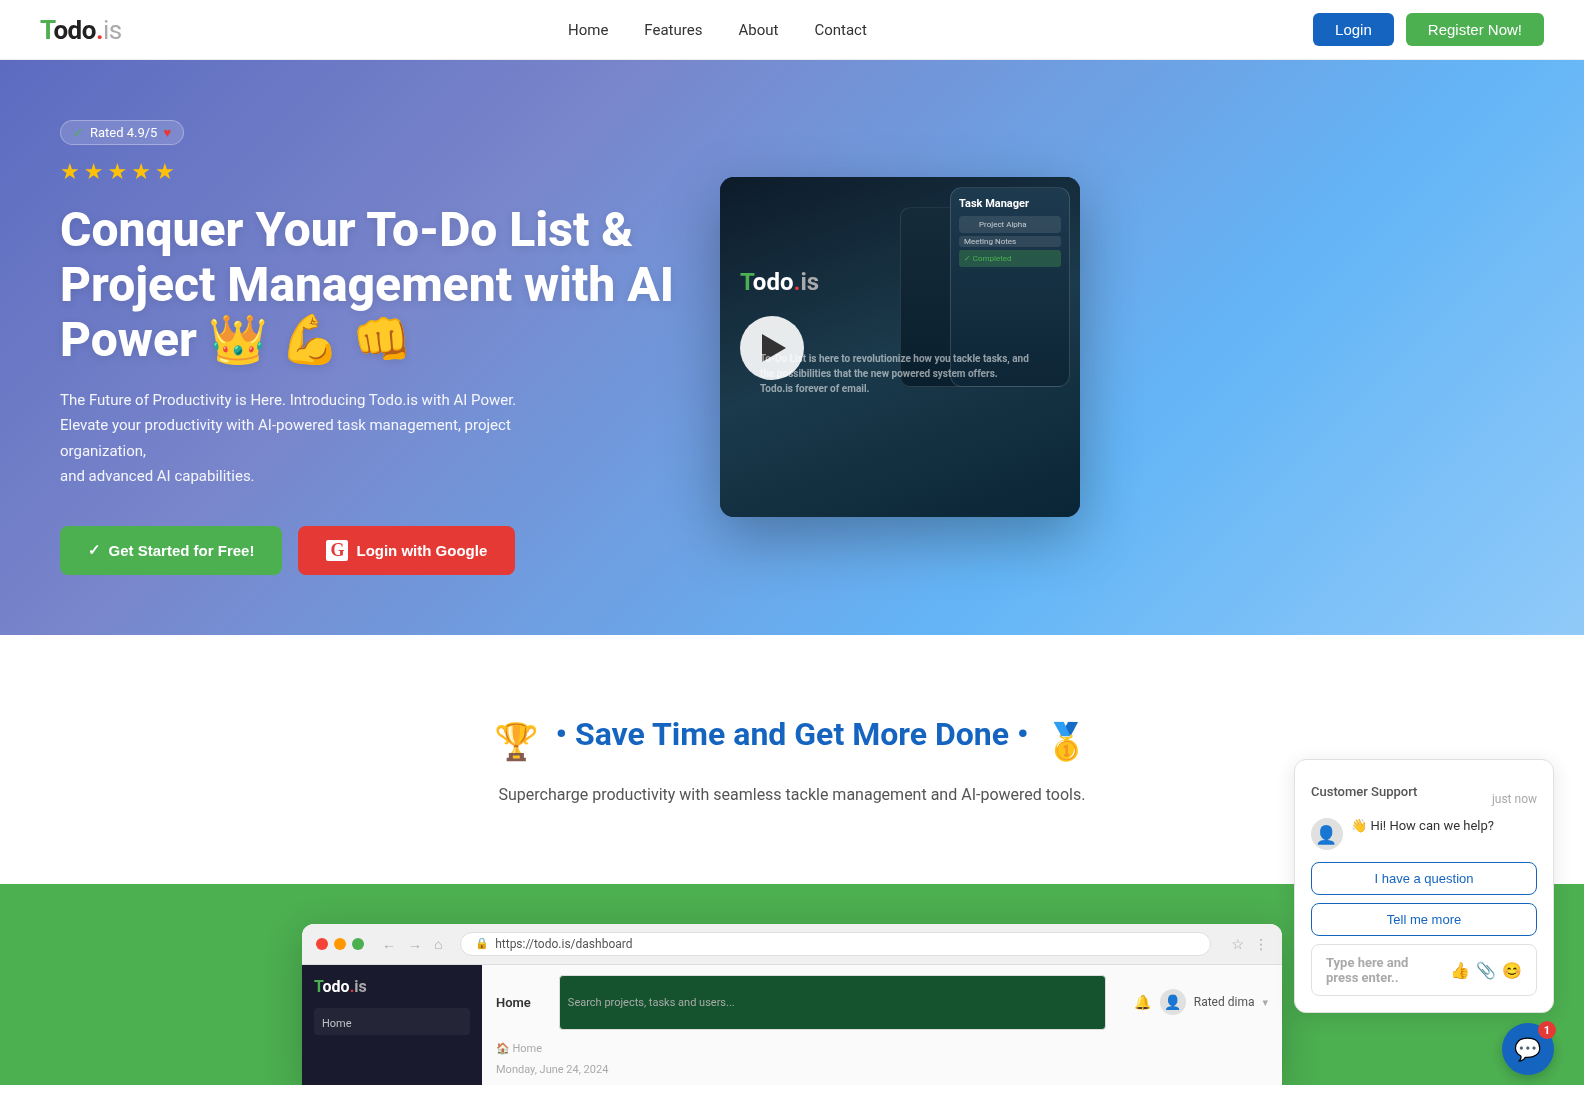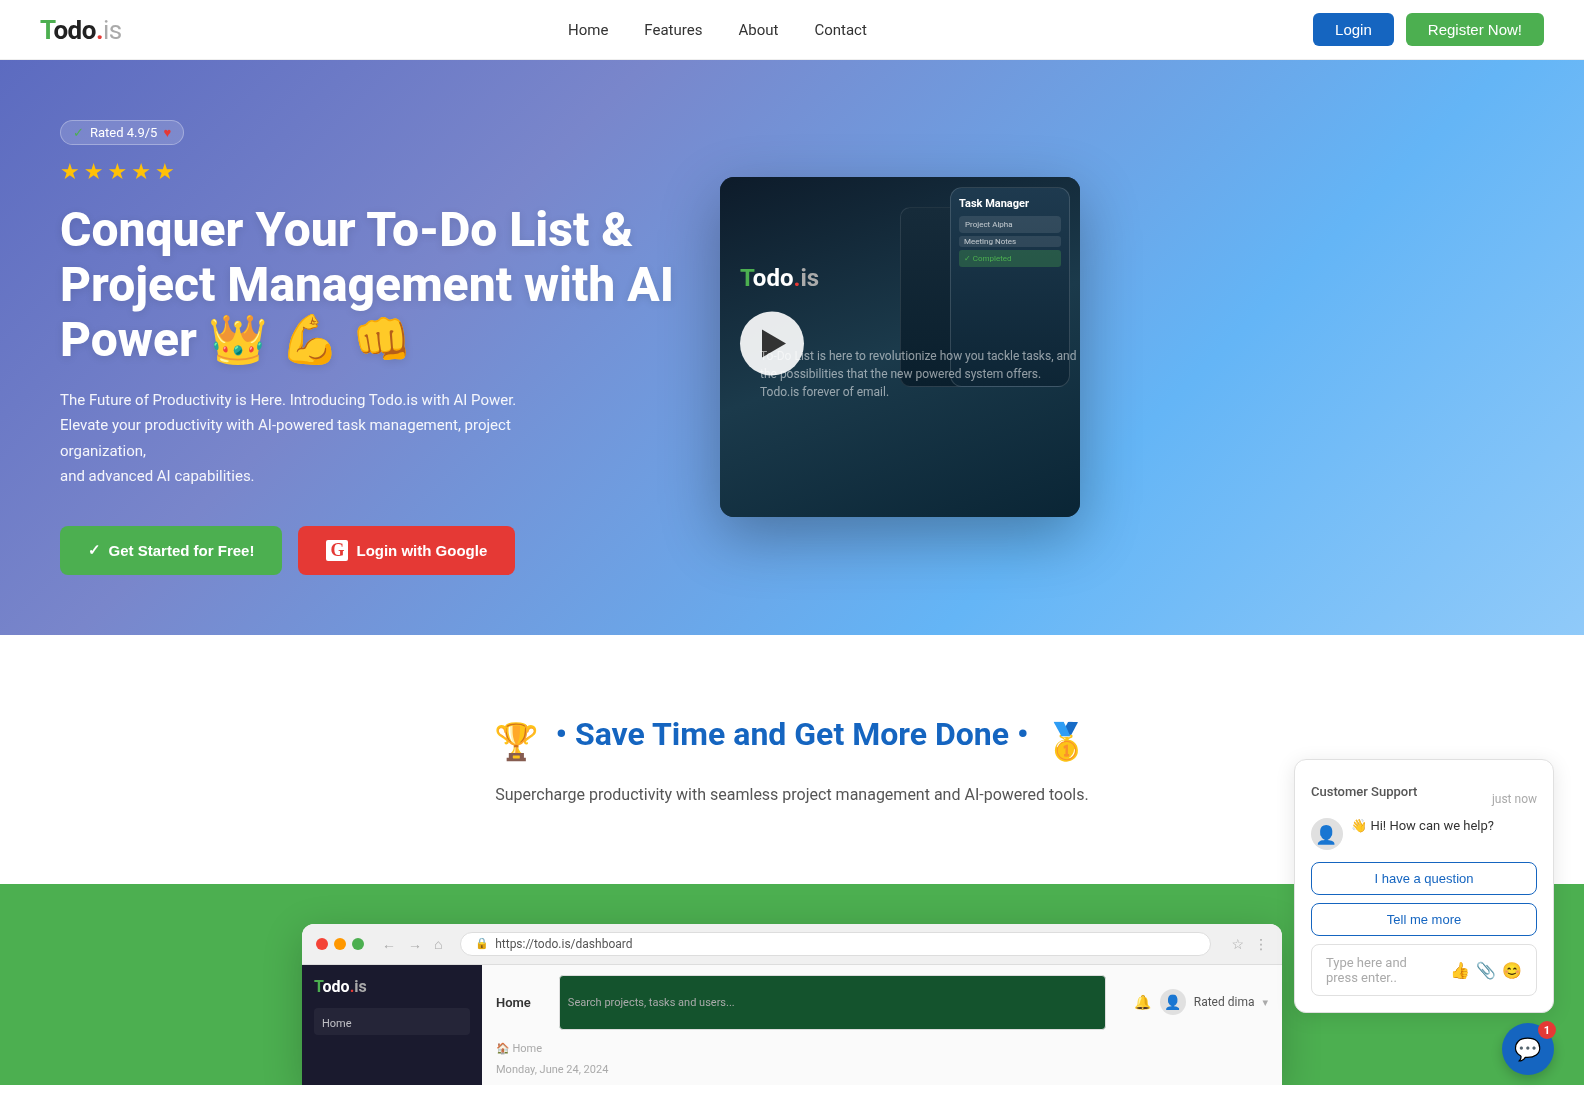--- a/index.html
+++ b/index.html
@@ -399,20 +399,21 @@
     }
     .chat-input-area {
       background: #fff;
       border: 1px solid #e0e0e0;
       border-radius: 8px;
       padding: 10px 14px;
       display: flex;
       align-items: center;
       gap: 18px;
       margin-top: 8px;
+      font-weight: bold;
     }
     .chat-input-text {
       flex: 1;
       font-size: 13px;
       color: #aaa;
     }
     .chat-input-icons {
       display: flex;
       gap: 6px;
       align-items: center;
@@ -507,49 +508,49 @@
       </button>
     </div>
   </div>
 
   <div class="hero-video">
     <div class="hero-video-inner">
       <div class="phone-decoration2"></div>
       <div class="phone-decoration">
         <div style="padding:8px; font-size:9px; color:rgba(255,255,255,0.6); line-height:1.4;">
           <div style="font-weight:700; font-size:11px; color:#fff; margin-bottom:4px;">Task Manager</div>
-          <div style="background:rgba(255,255,255,0.1); border-radius:4px; padding:3px 6px; margin-bottom:3px; font-size:8px; color:rgba(255,255,255,0.7);">Project Alpha</div>
+          <div style="background:rgba(255,255,255,0.1); border-radius:4px; padding:3px 20px; margin-bottom:3px; font-size:8px; color:rgba(255,255,255,0.7);">Project Alpha</div>
           <div style="background:rgba(255,255,255,0.1); border-radius:3px; padding:0 5px; margin-bottom:3px; font-size:8px; color:rgba(255,255,255,0.7);">Meeting Notes</div>
           <div style="background:rgba(76,175,80,0.3); border-radius:3px; padding:3px 5px; font-size:8px; color:#4CAF50;">✓ Completed</div>
         </div>
       </div>
       <div style="position:absolute; left:20px; top:50%; transform:translateY(-50%); text-align:left;">
         <div class="hero-video-logo" style="font-size:24px; font-weight:700; color:#fff;">
           <span style="color:#4CAF50;">T</span>odo<span style="color:#e53935;">.</span><span style="color:#aaa;">is</span>
         </div>
         <div class="play-button">
           <div class="play-triangle"></div>
         </div>
-        <div class="video-text" style="position:relative; margin-top:1px; font-size:12px; color:rgba(255,255,255,0.55); line-height:1.5;">
+        <div class="video-text" style="position:relative; margin-top:1px; font-size:10px; color:rgba(255,255,255,0.55); line-height:1.5;font-weight:bold;">
           <span>To-Do List is here to revolutionize how you tackle tasks, and</span>
           <br><span>the possibilities that the new powered system offers.</span>
           <br><span>Todo.is forever of email.</span>
         </div>
       </div>
     </div>
   </div>
 </section>
 
 <section class="features-section">
   <div style="display:flex; align-items:center; justify-content:center; gap:16px; margin-bottom:16px;">
     <span style="font-size:36px;">🏆</span>
     <h2 class="features-headline">• Save Time and Get More Done •</h2>
     <span style="font-size:36px;">🥇</span>
   </div>
-  <p class="features-sub">Supercharge productivity with seamless project management and AI-powered tools.</p>
+  <p class="features-sub">Supercharge productivity with seamless tackle management and AI-powered tools.</p>
 </section>
 
 <div class="dashboard-preview">
   <div class="browser-frame">
     <div class="browser-topbar">
       <div class="browser-controls">
         <div class="browser-dot" style="background:#f44336;"></div>
         <div class="browser-dot" style="background:#ff9800;"></div>
         <div class="browser-dot" style="background:#4CAF50;"></div>
       </div>

